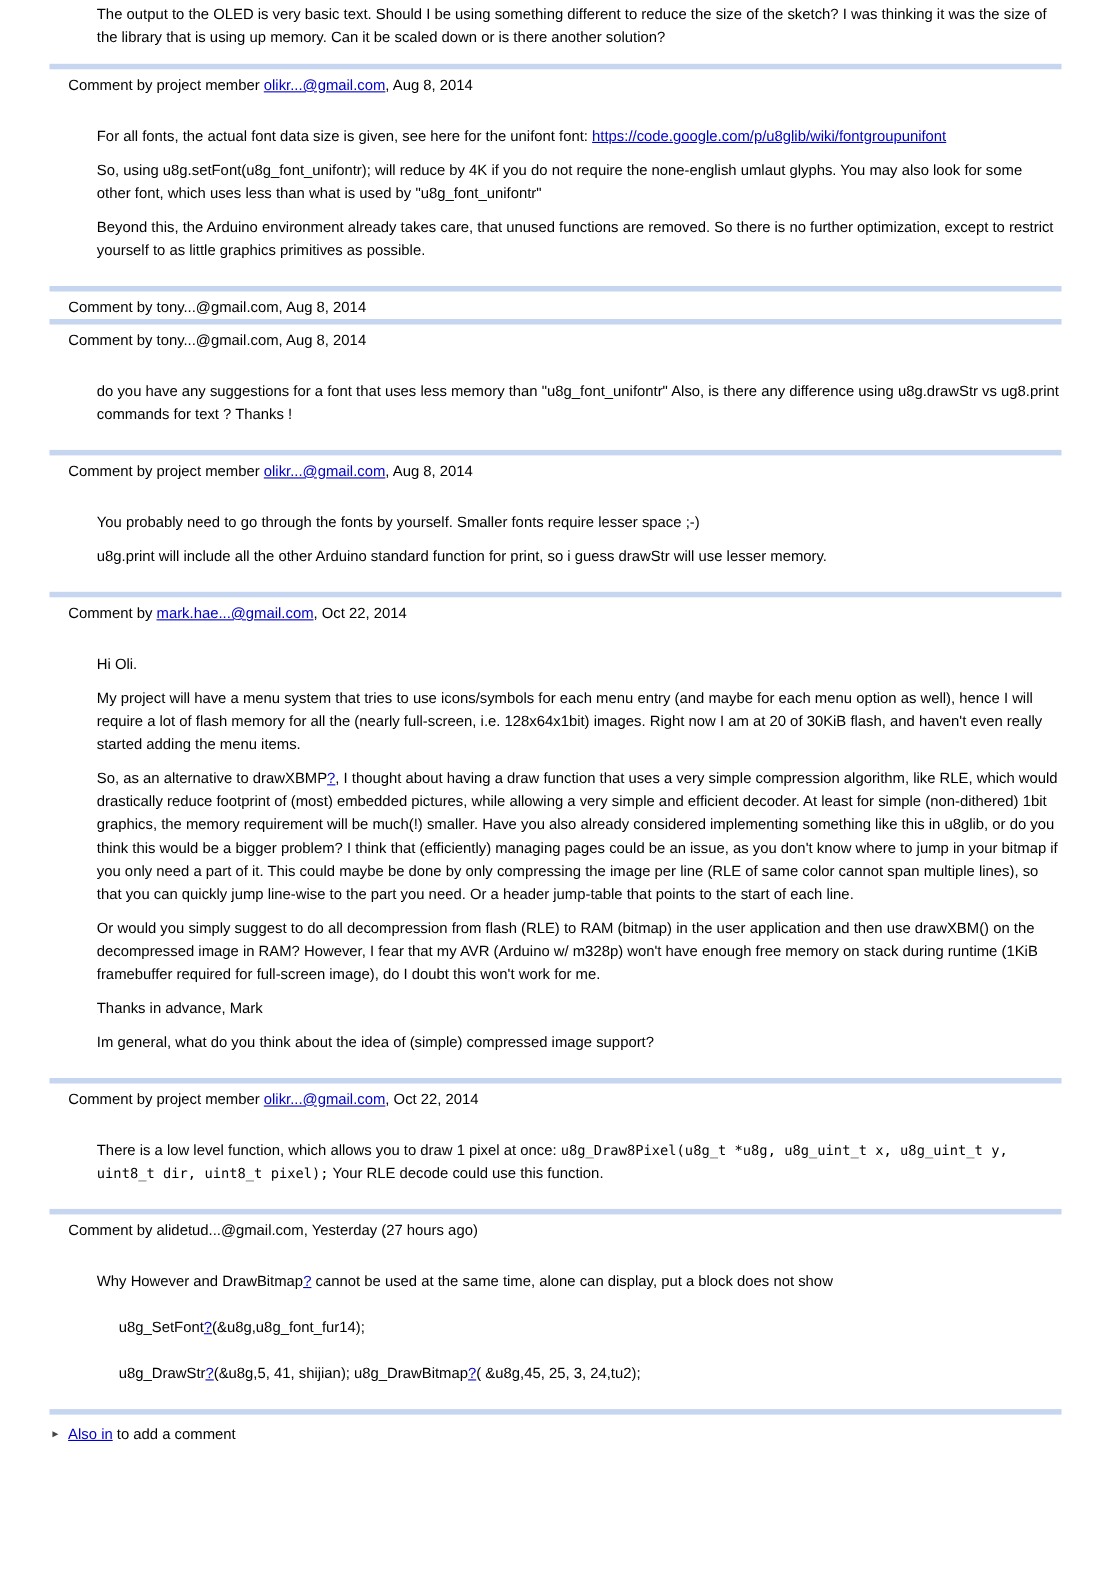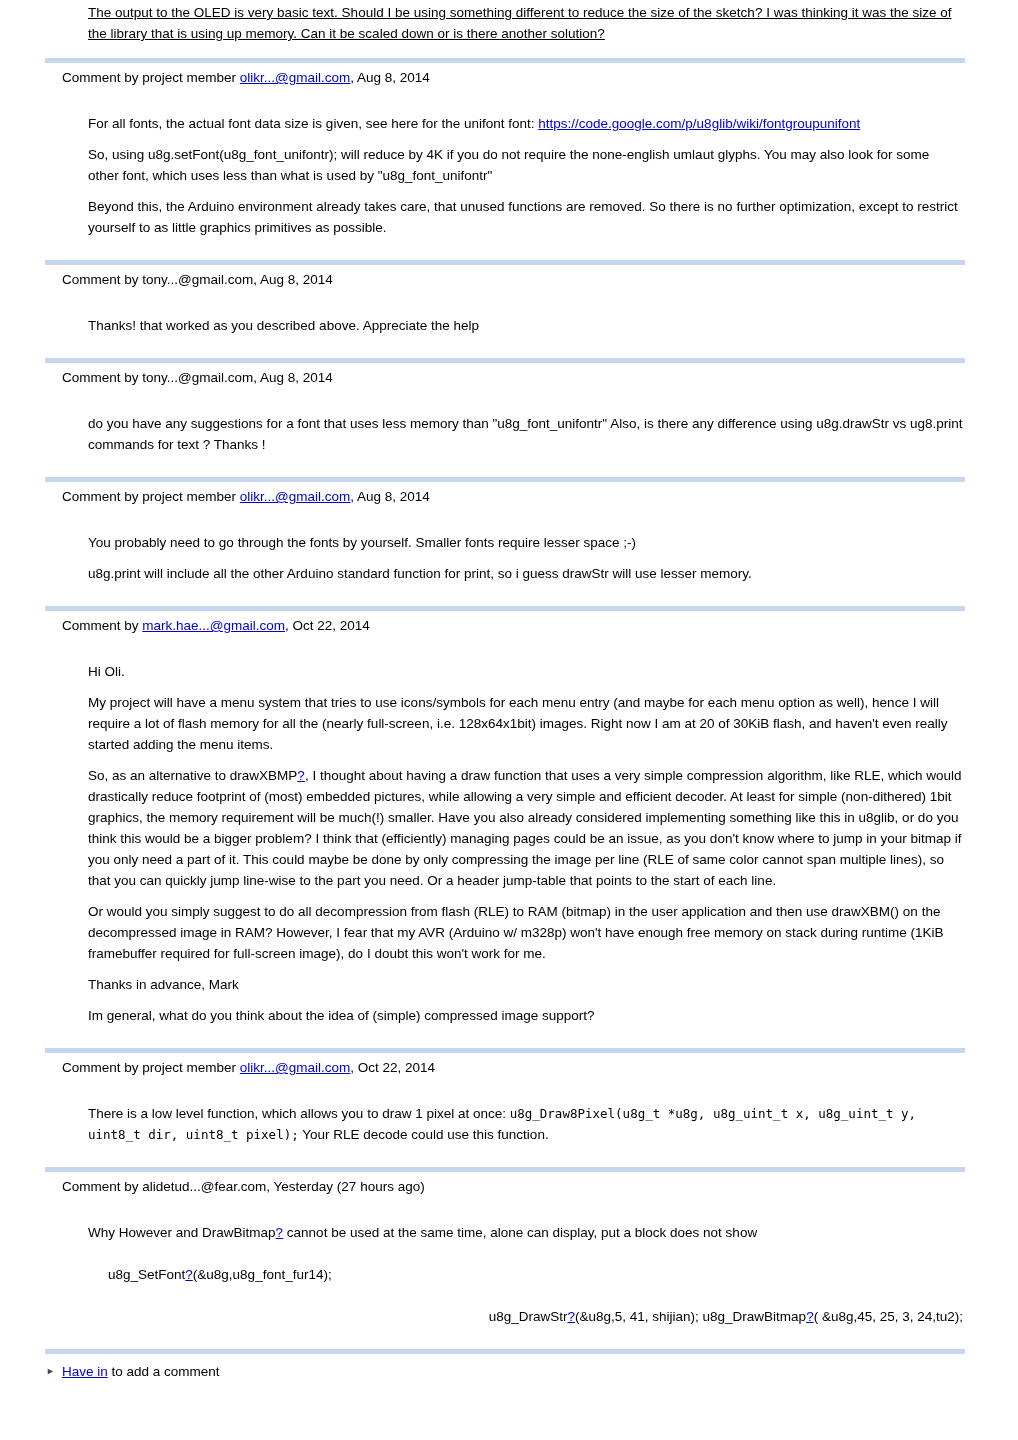--- a/index.html
+++ b/index.html
@@ -3,28 +3,28 @@
 <meta charset="utf-8">
 <style>
   html,body{margin:0;padding:0;background:#fff;}
   body{
     color:var(--text,#000);
     font-family:"Liberation Sans",sans-serif;
     font-size:13.5px;
     line-height:21px;
   }
   .page{width:1018px;height:1440px;overflow:hidden;box-sizing:border-box;padding-top:2px;position:relative;}
-  .top-fragment{margin:0 0 14px 88px;width:875px;text-decoration:underline;}
+  .top-fragment{margin:0 0 14px 88px;width:875px;}
   .divider{height:5px;background:var(--divider,#c6d5f0);margin-left:45px;width:920px;}
   .c-header{margin:4px 0 0 62px;}
   .c-body{margin:25px 45px 22px 88px;width:875px;}
   .para{margin:0 0 10px 0;}
   .para:last-child{margin-bottom:0;}
   .wide .para{margin:0 0 21px 0;}
-  .wide .para:last-child{margin-bottom:12px;text-align:right;}
+  .wide .para:last-child{margin-bottom:12px;}
   .indent{padding-left:20px;}
   a.lnk{color:var(--link,#0000cc);cursor:pointer;}
   .code{font-family:"DejaVu Sans Mono",monospace;font-size:12.5px;}
   .signin-divider{margin-top:21px;}
   .signin-row{margin:7px 0 0 46px;}
   .arrow{color:var(--arrow,#444);font-size:9px;display:inline-block;vertical-align:2px;margin-right:7px;}
   .footer{margin-top:56px;text-align:center;}
 </style>
 </head>
 <body>
@@ -39,23 +39,20 @@
         <div class="c-header"><span>Comment by project member </span><a class="lnk" href="#">olikr...@gmail.com</a><span>, Aug 8, 2014</span></div>
         <div class="c-body">
           <div class="para"><span>For all fonts, the actual font data size is given, see here for the unifont font: </span><a class="lnk" href="#">https://code.google.com/p/u8glib/wiki/fontgroupunifont</a></div>
           <div class="para"><span>So, using u8g.setFont(u8g_font_unifontr); will reduce by 4K if you do not require the none-english umlaut glyphs. You may also look for some other font, which uses less than what is used by "u8g_font_unifontr"</span></div>
           <div class="para"><span>Beyond this, the Arduino environment already takes care, that unused functions are removed. So there is no further optimization, except to restrict yourself to as little graphics primitives as possible.</span></div>
         </div>
       </div>
       <div class="comment">
         <div class="divider"></div>
         <div class="c-header"><span>Comment by </span><span>tony...@gmail.com</span><span>, Aug 8, 2014</span></div>
-        <div class="c-body">
-          <div class="para"><span>Thanks! that worked as you described above. Appreciate the help</span></div>
-        </div>
       </div>
       <div class="comment">
         <div class="divider"></div>
         <div class="c-header"><span>Comment by </span><span>tony...@gmail.com</span><span>, Aug 8, 2014</span></div>
         <div class="c-body">
           <div class="para"><span>do you have any suggestions for a font that uses less memory than "u8g_font_unifontr" Also, is there any difference using u8g.drawStr vs ug8.print commands for text ? Thanks !</span></div>
         </div>
       </div>
       <div class="comment">
         <div class="divider"></div>
@@ -79,32 +76,32 @@
       </div>
       <div class="comment">
         <div class="divider"></div>
         <div class="c-header"><span>Comment by project member </span><a class="lnk" href="#">olikr...@gmail.com</a><span>, Oct 22, 2014</span></div>
         <div class="c-body">
           <div class="para"><span>There is a low level function, which allows you to draw 1 pixel at once: </span><span class="code">u8g_Draw8Pixel(u8g_t *u8g, u8g_uint_t x, u8g_uint_t y, uint8_t dir, uint8_t pixel);</span><span> Your RLE decode could use this function.</span></div>
         </div>
       </div>
       <div class="comment">
         <div class="divider"></div>
-        <div class="c-header"><span>Comment by </span><span>alidetud...@fear.com</span><span>, Yesterday (27 hours ago)</span></div>
+        <div class="c-header"><span>Comment by </span><span>alidetud...@gmail.com</span><span>, Yesterday (27 hours ago)</span></div>
         <div class="c-body wide">
           <div class="para"><span>Why However and DrawBitmap</span><a class="lnk" href="#">?</a><span> cannot be used at the same time, alone can display, put a block does not show</span></div>
           <div class="para indent"><span>u8g_SetFont</span><a class="lnk" href="#">?</a><span>(&amp;u8g,u8g_font_fur14);</span></div>
           <div class="para indent"><span>u8g_DrawStr</span><a class="lnk" href="#">?</a><span>(&amp;u8g,5, 41, shijian); u8g_DrawBitmap</span><a class="lnk" href="#">?</a><span>( &amp;u8g,45, 25, 3, 24,tu2);</span></div>
         </div>
       </div>
     </div>
 
   <div class="divider signin-divider"></div>
 
   <div class="signin-row">
-    <span class="arrow">►</span><a href="#" class="lnk">Have in</a><span> to add a comment</span>
+    <span class="arrow">►</span><a href="#" class="lnk">Also in</a><span> to add a comment</span>
   </div>
 
   <div class="footer">
     
   </div>
 
 </div>
 
 </body></html>

